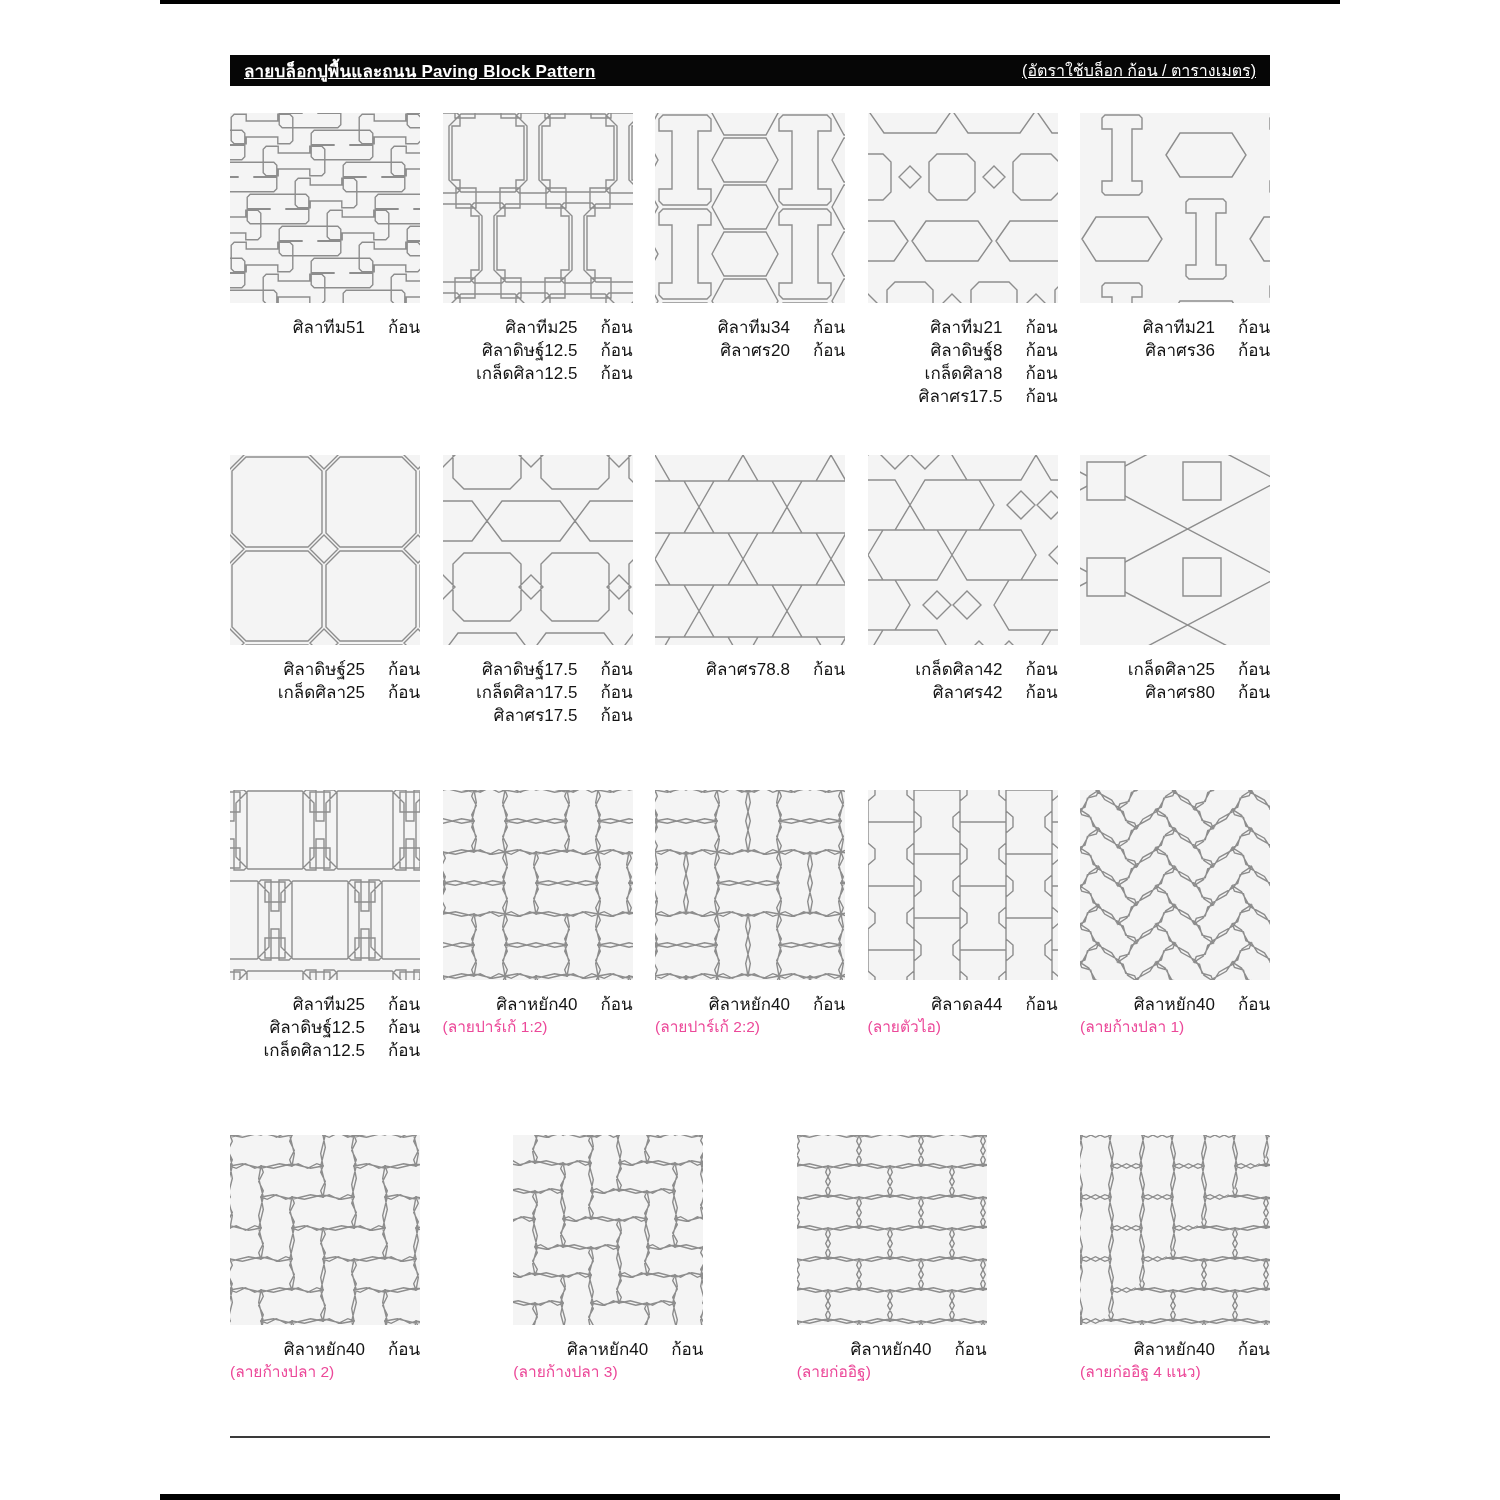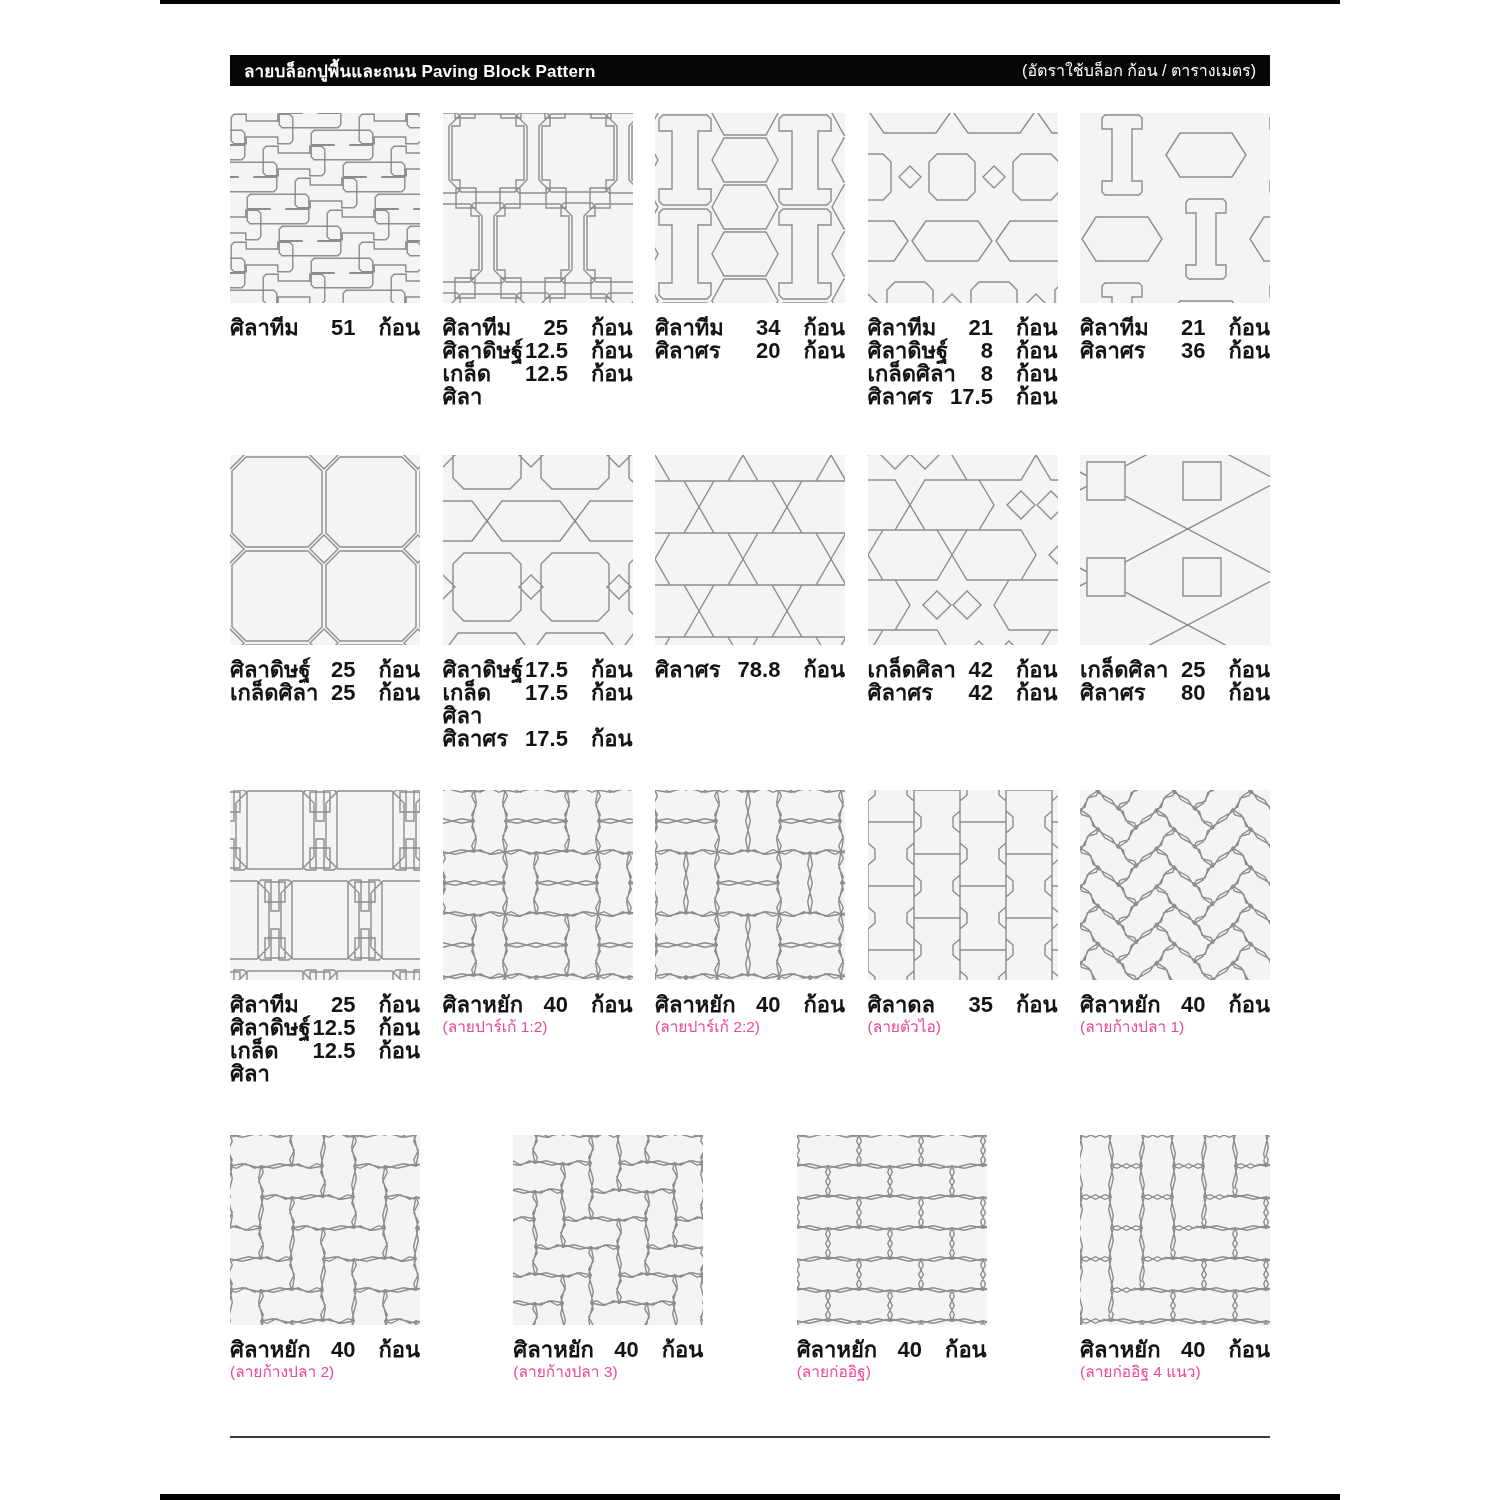--- a/index.html
+++ b/index.html
@@ -2,30 +2,30 @@
 <html><head>
 <meta charset="utf-8">
 <style>
   html,body{margin:0;padding:0;background:#ffffff;}
   .page{position:relative;width:1500px;height:1500px;background:#ffffff;overflow:hidden;
         font-family:"Liberation Sans","DejaVu Sans",sans-serif;color:#141414;}
   .edge-bar{position:absolute;left:160px;width:1180px;height:4px;background:#000;}
   .edge-top{top:0;}
   .edge-bottom{top:1494px;height:6px;}
   .header{position:absolute;left:230px;top:55px;width:1040px;height:31px;background:#060606;color:#fff;
-          display:flex;justify-content:space-between;align-items:center;padding:0 14px;box-sizing:border-box;}
+          display:flex;justify-content:space-between;align-items:center;padding:0 14px;box-sizing:border-box;text-decoration:underline;}
   .h-left{font-size:17px;font-weight:700;letter-spacing:.2px;}
   .h-right{font-size:16px;font-weight:500;}
   .prow{position:absolute;left:230px;width:1040px;display:flex;justify-content:space-between;}
   .card{width:190px;}
   .swatch{width:190px;height:190px;background:#f4f4f4;}
   .swatch svg{display:block;}
   .labels{margin-top:13px;}
-  .line{display:flex;justify-content:space-between;align-items:baseline;
-        font-size:22px;font-weight:700;line-height:23px;color:#141414;}
+  .line{display:flex;justify-content:flex-end;align-items:baseline;
+        font-size:17px;font-weight:400;line-height:23px;color:#141414;}
   .qty{display:flex;gap:23px;white-space:nowrap;}
   .note{font-size:15.5px;font-weight:400;color:#ec4899;line-height:22px;}
   .footer-line{position:absolute;left:230px;top:1436px;width:1040px;border-top:2px solid #3a3a3a;}
   .footer{position:absolute;left:230px;top:1447px;font-size:15px;font-weight:500;color:#111;}
 </style>
 </head>
 <body>
 
 <div class="page">
   <div class="edge-bar edge-top"></div>
@@ -367,21 +367,21 @@
           <div class="swatch">
             <svg width="190" height="190" viewBox="0 0 190 190">
               <rect width="190" height="190" fill="#f4f4f4"></rect>
               <path d="M0.0,-96.0L46.0,-96.0L46.0,-75.0L39.0,-69.0L39.0,-59.0L46.0,-53.0L46.0,-32.0L0.0,-32.0L0.0,-53.0L7.0,-59.0L7.0,-69.0L0.0,-75.0ZM0.0,-32.0L46.0,-32.0L46.0,-11.0L39.0,-5.0L39.0,5.0L46.0,11.0L46.0,32.0L0.0,32.0L0.0,11.0L7.0,5.0L7.0,-5.0L0.0,-11.0ZM0.0,32.0L46.0,32.0L46.0,53.0L39.0,59.0L39.0,69.0L46.0,75.0L46.0,96.0L0.0,96.0L0.0,75.0L7.0,69.0L7.0,59.0L0.0,53.0ZM0.0,96.0L46.0,96.0L46.0,117.0L39.0,123.0L39.0,133.0L46.0,139.0L46.0,160.0L0.0,160.0L0.0,139.0L7.0,133.0L7.0,123.0L0.0,117.0ZM0.0,160.0L46.0,160.0L46.0,181.0L39.0,187.0L39.0,197.0L46.0,203.0L46.0,224.0L0.0,224.0L0.0,203.0L7.0,197.0L7.0,187.0L0.0,181.0ZM46.0,-64.0L92.0,-64.0L92.0,-43.0L85.0,-37.0L85.0,-27.0L92.0,-21.0L92.0,0.0L46.0,0.0L46.0,-21.0L53.0,-27.0L53.0,-37.0L46.0,-43.0ZM46.0,0.0L92.0,0.0L92.0,21.0L85.0,27.0L85.0,37.0L92.0,43.0L92.0,64.0L46.0,64.0L46.0,43.0L53.0,37.0L53.0,27.0L46.0,21.0ZM46.0,64.0L92.0,64.0L92.0,85.0L85.0,91.0L85.0,101.0L92.0,107.0L92.0,128.0L46.0,128.0L46.0,107.0L53.0,101.0L53.0,91.0L46.0,85.0ZM46.0,128.0L92.0,128.0L92.0,149.0L85.0,155.0L85.0,165.0L92.0,171.0L92.0,192.0L46.0,192.0L46.0,171.0L53.0,165.0L53.0,155.0L46.0,149.0ZM46.0,192.0L92.0,192.0L92.0,213.0L85.0,219.0L85.0,229.0L92.0,235.0L92.0,256.0L46.0,256.0L46.0,235.0L53.0,229.0L53.0,219.0L46.0,213.0ZM92.0,-96.0L138.0,-96.0L138.0,-75.0L131.0,-69.0L131.0,-59.0L138.0,-53.0L138.0,-32.0L92.0,-32.0L92.0,-53.0L99.0,-59.0L99.0,-69.0L92.0,-75.0ZM92.0,-32.0L138.0,-32.0L138.0,-11.0L131.0,-5.0L131.0,5.0L138.0,11.0L138.0,32.0L92.0,32.0L92.0,11.0L99.0,5.0L99.0,-5.0L92.0,-11.0ZM92.0,32.0L138.0,32.0L138.0,53.0L131.0,59.0L131.0,69.0L138.0,75.0L138.0,96.0L92.0,96.0L92.0,75.0L99.0,69.0L99.0,59.0L92.0,53.0ZM92.0,96.0L138.0,96.0L138.0,117.0L131.0,123.0L131.0,133.0L138.0,139.0L138.0,160.0L92.0,160.0L92.0,139.0L99.0,133.0L99.0,123.0L92.0,117.0ZM92.0,160.0L138.0,160.0L138.0,181.0L131.0,187.0L131.0,197.0L138.0,203.0L138.0,224.0L92.0,224.0L92.0,203.0L99.0,197.0L99.0,187.0L92.0,181.0ZM138.0,-64.0L184.0,-64.0L184.0,-43.0L177.0,-37.0L177.0,-27.0L184.0,-21.0L184.0,0.0L138.0,0.0L138.0,-21.0L145.0,-27.0L145.0,-37.0L138.0,-43.0ZM138.0,0.0L184.0,0.0L184.0,21.0L177.0,27.0L177.0,37.0L184.0,43.0L184.0,64.0L138.0,64.0L138.0,43.0L145.0,37.0L145.0,27.0L138.0,21.0ZM138.0,64.0L184.0,64.0L184.0,85.0L177.0,91.0L177.0,101.0L184.0,107.0L184.0,128.0L138.0,128.0L138.0,107.0L145.0,101.0L145.0,91.0L138.0,85.0ZM138.0,128.0L184.0,128.0L184.0,149.0L177.0,155.0L177.0,165.0L184.0,171.0L184.0,192.0L138.0,192.0L138.0,171.0L145.0,165.0L145.0,155.0L138.0,149.0ZM138.0,192.0L184.0,192.0L184.0,213.0L177.0,219.0L177.0,229.0L184.0,235.0L184.0,256.0L138.0,256.0L138.0,235.0L145.0,229.0L145.0,219.0L138.0,213.0ZM184.0,-96.0L230.0,-96.0L230.0,-75.0L223.0,-69.0L223.0,-59.0L230.0,-53.0L230.0,-32.0L184.0,-32.0L184.0,-53.0L191.0,-59.0L191.0,-69.0L184.0,-75.0ZM184.0,-32.0L230.0,-32.0L230.0,-11.0L223.0,-5.0L223.0,5.0L230.0,11.0L230.0,32.0L184.0,32.0L184.0,11.0L191.0,5.0L191.0,-5.0L184.0,-11.0ZM184.0,32.0L230.0,32.0L230.0,53.0L223.0,59.0L223.0,69.0L230.0,75.0L230.0,96.0L184.0,96.0L184.0,75.0L191.0,69.0L191.0,59.0L184.0,53.0ZM184.0,96.0L230.0,96.0L230.0,117.0L223.0,123.0L223.0,133.0L230.0,139.0L230.0,160.0L184.0,160.0L184.0,139.0L191.0,133.0L191.0,123.0L184.0,117.0ZM184.0,160.0L230.0,160.0L230.0,181.0L223.0,187.0L223.0,197.0L230.0,203.0L230.0,224.0L184.0,224.0L184.0,203.0L191.0,197.0L191.0,187.0L184.0,181.0Z" fill="none" stroke="#8d8d8d" stroke-width="1.4"></path>
             </svg>
           </div>
           <div class="labels">
             <div class="line">
               <span>ศิลาดล</span>
               <span class="qty">
-                <span>35</span>
+                <span>44</span>
                 <span>ก้อน</span>
               </span>
             </div>
             <div class="note">(ลายตัวไอ)</div>
           </div>
         </div>
         <div class="card">
           <div class="swatch">
             <svg width="190" height="190" viewBox="0 0 190 190">
               <rect width="190" height="190" fill="#f4f4f4"></rect>

